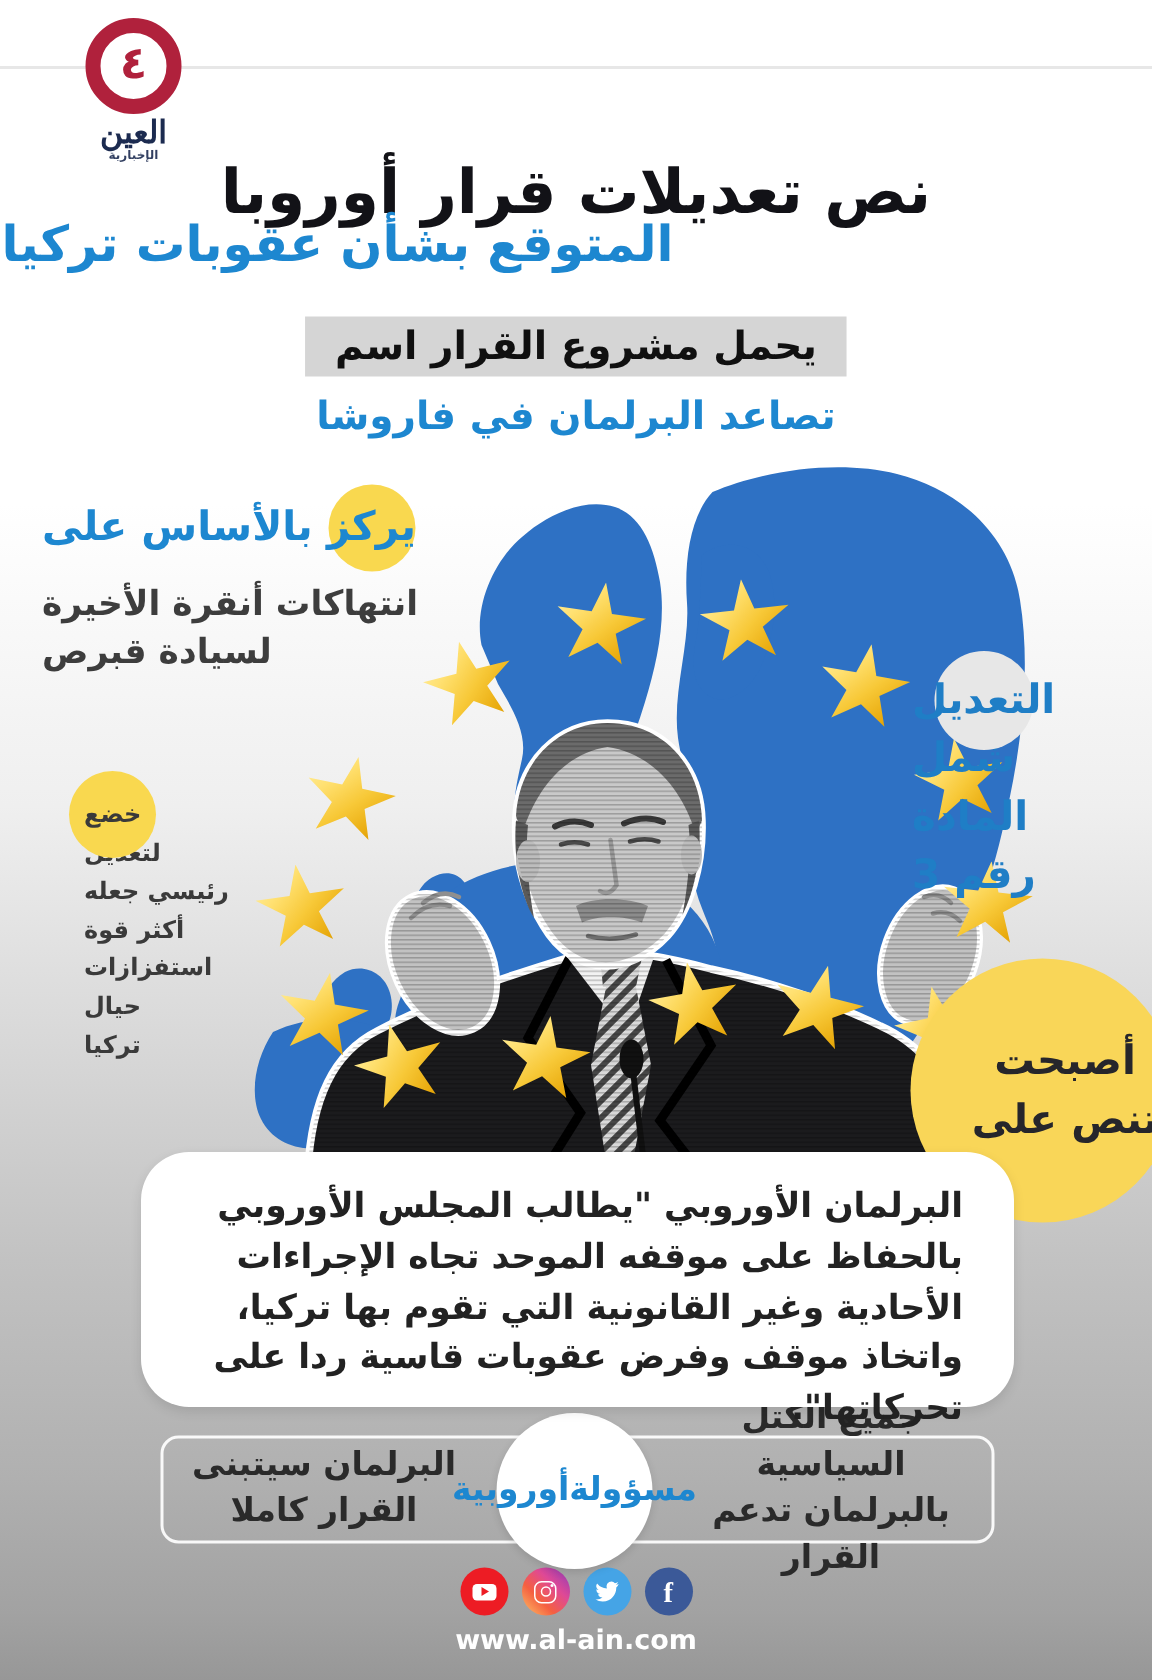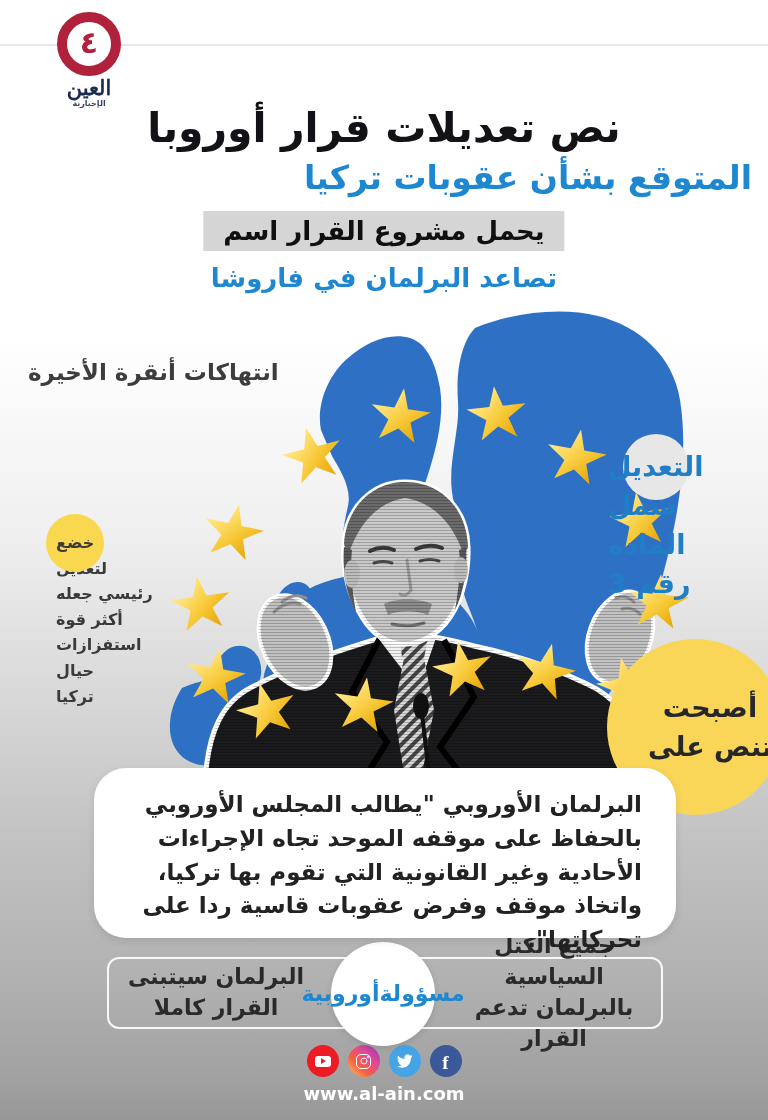--- a/index.html
+++ b/index.html
@@ -12,21 +12,21 @@
   
   .top-divider{position:absolute;left:0;right:0;top:44px;height:2px;background:#e7e7e7;z-index:1;}
   .logo{position:absolute;left:50px;top:12px;width:78px;text-align:center;z-index:3;}
   .logo-ring{width:64px;height:64px;border-radius:50%;border:10px solid #b0213c;background:#fff;
     box-sizing:border-box;margin:0 auto;display:flex;align-items:center;justify-content:center;}
   .logo-digit{font-size:30px;font-weight:800;color:#b0213c;line-height:1;transform:translateY(-1px);}
   .logo-name{font-size:21px;font-weight:800;color:#1c2b50;margin-top:1px;line-height:1.05;font-family:Liberation Serif, serif;}
   .logo-sub{font-size:8px;font-weight:700;color:#1c2b50;letter-spacing:.5px;opacity:.9;}
   .title-black{position:absolute;left:0;right:0;top:90px;margin:16px;text-align:center;
     font-size:41px;font-weight:800;color:#121217;z-index:2;line-height:1.1;}
-  .title-blue{position:absolute;left:0;right:0;top:143px;margin:16px;text-align:right;
+  .title-blue{position:absolute;left:0;right:0;top:143px;margin:1px;text-align:left;
     font-size:33px;font-weight:800;color:#1d87d0;z-index:2;line-height:1.15;}
   .badge{position:absolute;left:50%;top:211px;transform:translateX(-50%);
     background:#d5d5d5;padding:5px 20px;font-size:26px;font-weight:800;color:#101010;z-index:2;white-space:nowrap;}
   .res-name{position:absolute;left:0;right:0;top:263px;text-align:center;
     font-size:26px;font-weight:800;color:#1d87d0;z-index:2;}
   
   .map{position:absolute;left:168px;top:310px;width:525px;height:465px;z-index:1;}
   .portrait{position:absolute;left:182px;top:452px;width:490px;height:330px;z-index:2;}
   .portrait svg{width:100%;height:100%;}
   .star{position:absolute;width:62px;height:58px;z-index:3;
@@ -181,22 +181,27 @@
   <div class="star" style="left:596px;top:657px;transform:rotate(-12deg)"></div>
   <div class="star" style="left:514px;top:643px;transform:rotate(14deg)"></div>
   <div class="star" style="left:432px;top:641px;transform:rotate(-10deg)"></div>
   <div class="star" style="left:332px;top:677px;transform:rotate(8deg)"></div>
   <div class="star" style="left:236px;top:682px;transform:rotate(-15deg)"></div>
   <div class="star" style="left:202px;top:504px;transform:rotate(12deg)"></div>
   <div class="star" style="left:170px;top:576px;transform:rotate(-8deg)"></div>
   <div class="star" style="left:184px;top:648px;transform:rotate(10deg)"></div>
 
   <div class="focus-block">
+    <div class="focus-lead">
+      <span class="hl-word">يركز</span>
+      <span>بالأساس على</span>
+    </div>
     <div class="focus-detail">
       <div>انتهاكات أنقرة الأخيرة</div>
+      <div>لسيادة قبرص</div>
     </div>
   </div>
 
   <div class="left-note">
     <div><span class="hl-word">خضع</span></div>
     <div>لتعديل</div>
     <div>رئيسي جعله</div>
     <div>أكثر قوة</div>
     <div>استفزازات</div>
     <div>حيال</div>

